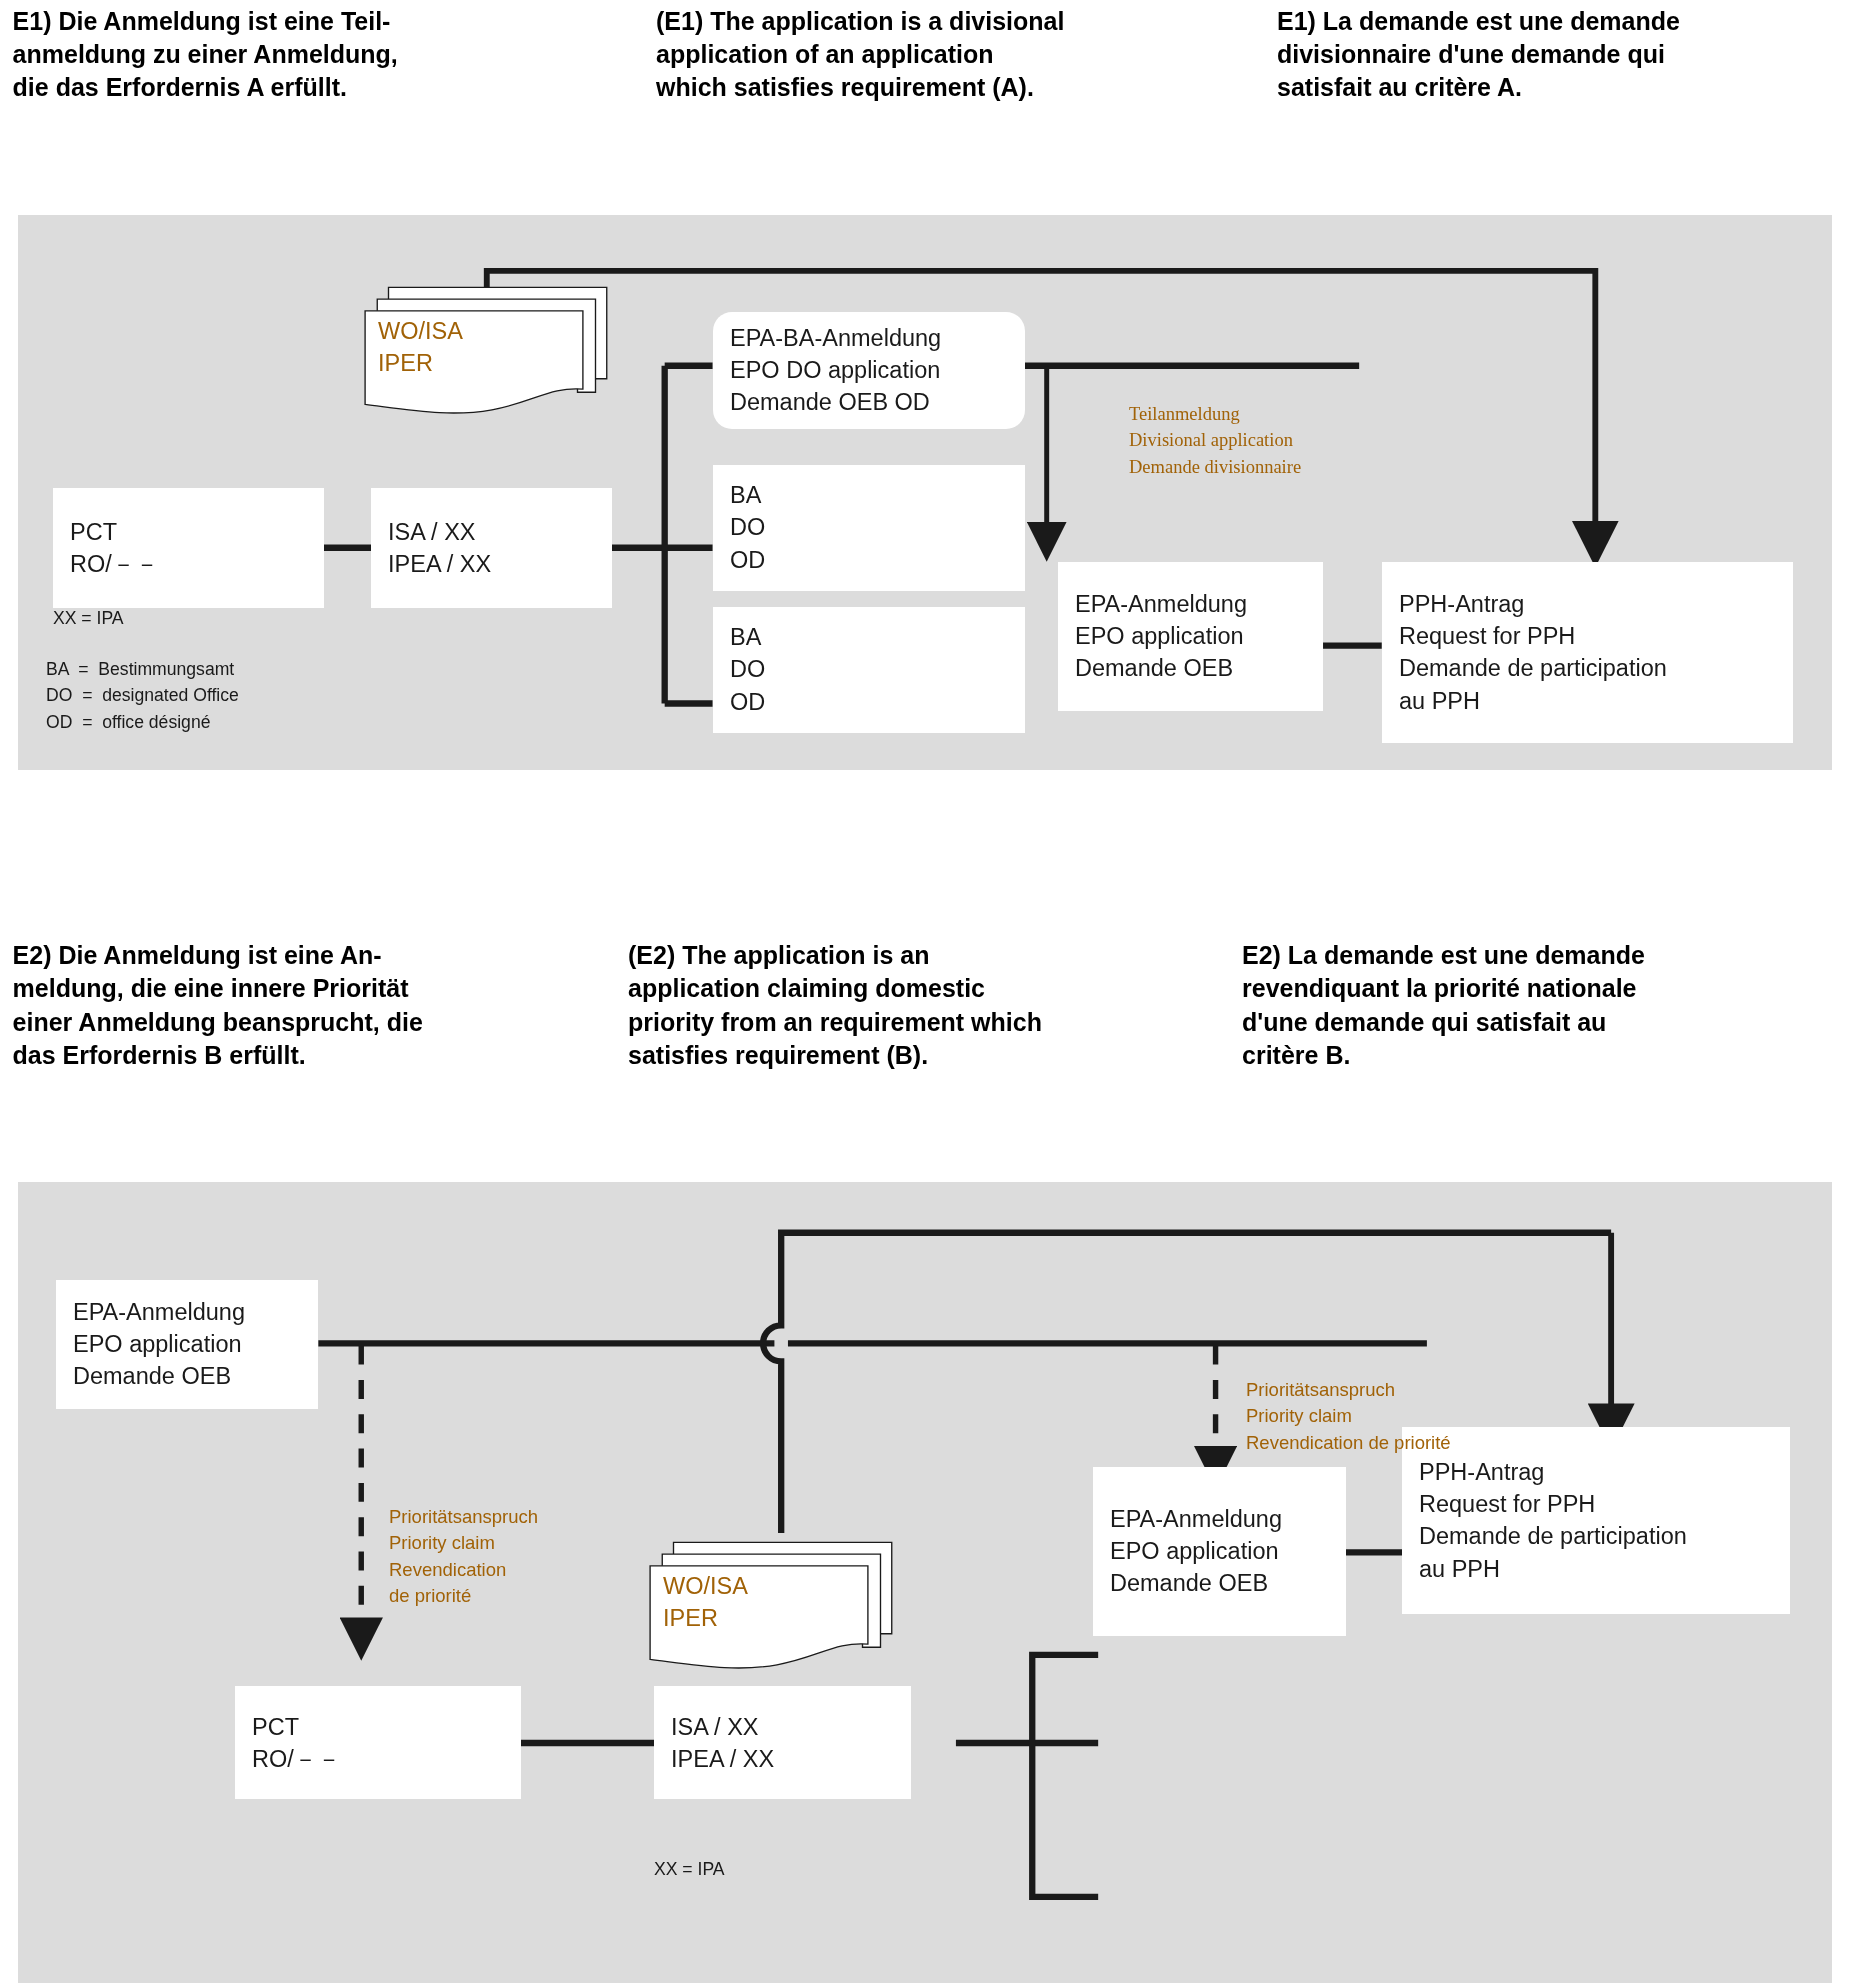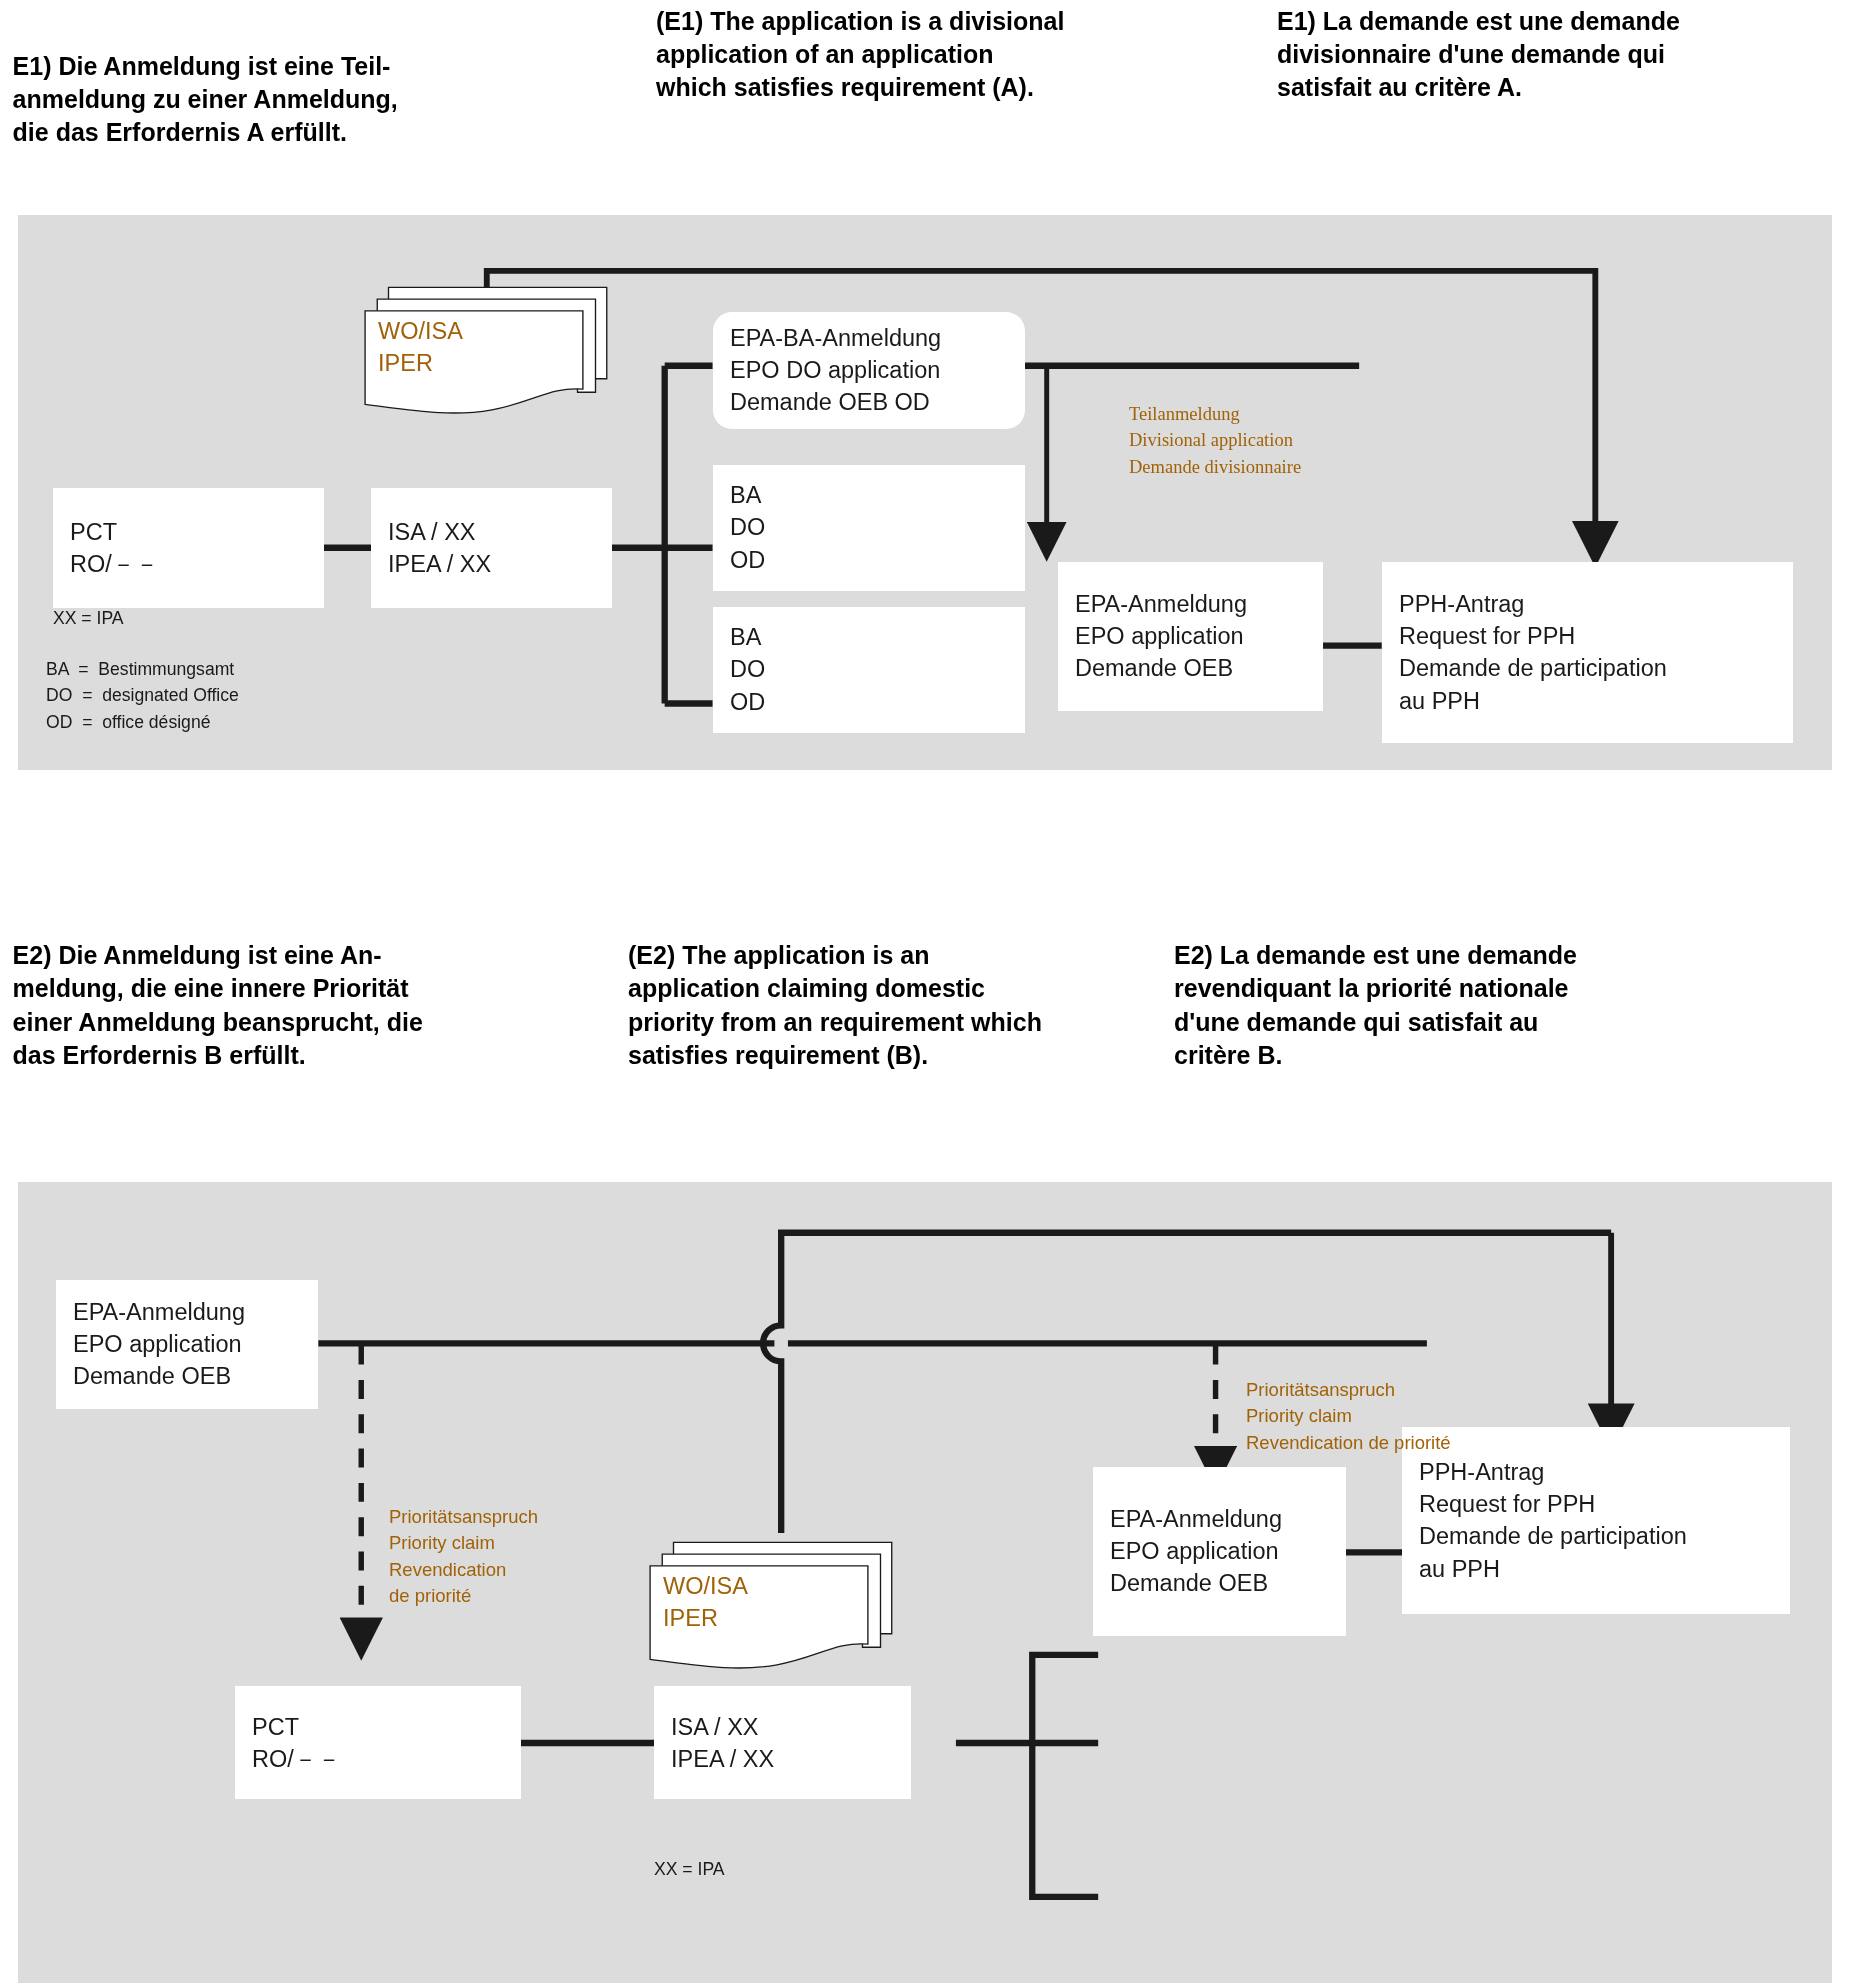--- a/index.html
+++ b/index.html
@@ -12,21 +12,21 @@
   .box .lines{position:absolute;left:17px;top:50%;transform:translateY(-50%);white-space:pre;}
   .lbl{position:absolute;font-size:18.5px;line-height:1.42;color:#a16207;white-space:pre;}
   .legend{position:absolute;font-size:17.6px;line-height:1.5;color:#1a1a1a;white-space:pre;}
   svg.ovl{position:absolute;left:0;top:0;overflow:visible;pointer-events:none;}
   .docstack{position:absolute;}
 </style>
 </head>
 <body>
 
 <div>
-  <div class="heading" style="left: 12.6px; top: 4.5px; width: 582px; white-space: pre; margin-top: 45px;">E1) Die Anmeldung ist eine Teil-
+  <div class="heading" style="left: 12.6px; top: 4.5px; width: 582px; white-space: pre;">E1) Die Anmeldung ist eine Teil-
 anmeldung zu einer Anmeldung,
 die das Erfordernis A erfüllt.</div>
   <div class="heading" style="left: 628px; top: 4.5px; width: 582px; white-space: pre; margin-left: 28px;">(E1) The application is a divisional
 application of an application
 which satisfies requirement (A).</div>
   <div class="heading" style="left: 1277px; top: 4.5px; width: 601px; white-space: pre;">E1) La demande est une demande
 divisionnaire d'une demande qui
 satisfait au critère A.</div>
 </div>
 
@@ -120,21 +120,21 @@
 
 <div>
   <div class="heading" style="left: 12.6px; top: 939px; width: 587px; white-space: pre;">E2) Die Anmeldung ist eine An-
 meldung, die eine innere Priorität
 einer Anmeldung beansprucht, die
 das Erfordernis B erfüllt.</div>
   <div class="heading" style="left: 628px; top: 939px; width: 587px; white-space: pre;">(E2) The application is an
 application claiming domestic
 priority from an requirement which
 satisfies requirement (B).</div>
-  <div class="heading" style="left: 1174px; top: 939px; width: 601px; white-space: pre;">E2) La demande est une demande
+  <div class="heading" style="left: 1242px; top: 939px; width: 601px; white-space: pre;">E2) La demande est une demande
 revendiquant la priorité nationale
 d'une demande qui satisfait au
 critère B.</div>
 </div>
 
 <div class="panel" style="left:18px;top:1182px;width:1814px;height:801px;"></div>
 
 <svg class="ovl" width="1850" height="1985" viewBox="0 0 4097 4396">
   <defs>
     <marker id="ah2" viewBox="0 0 14 14" refX="7" refY="7" markerWidth="8" markerHeight="8" orient="auto-start-reverse">

